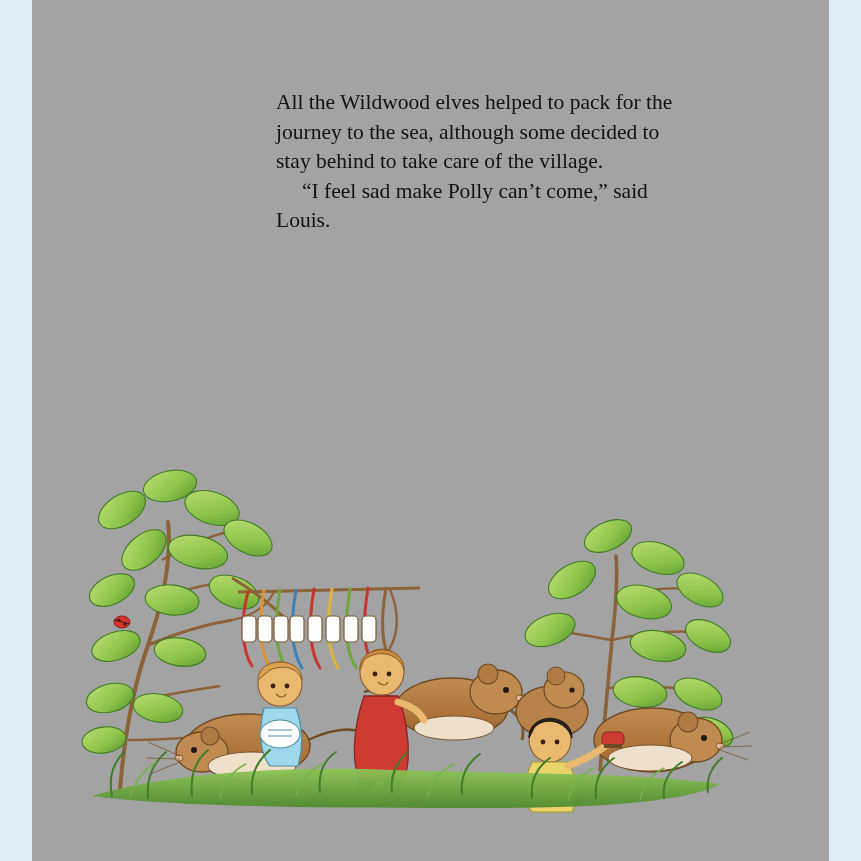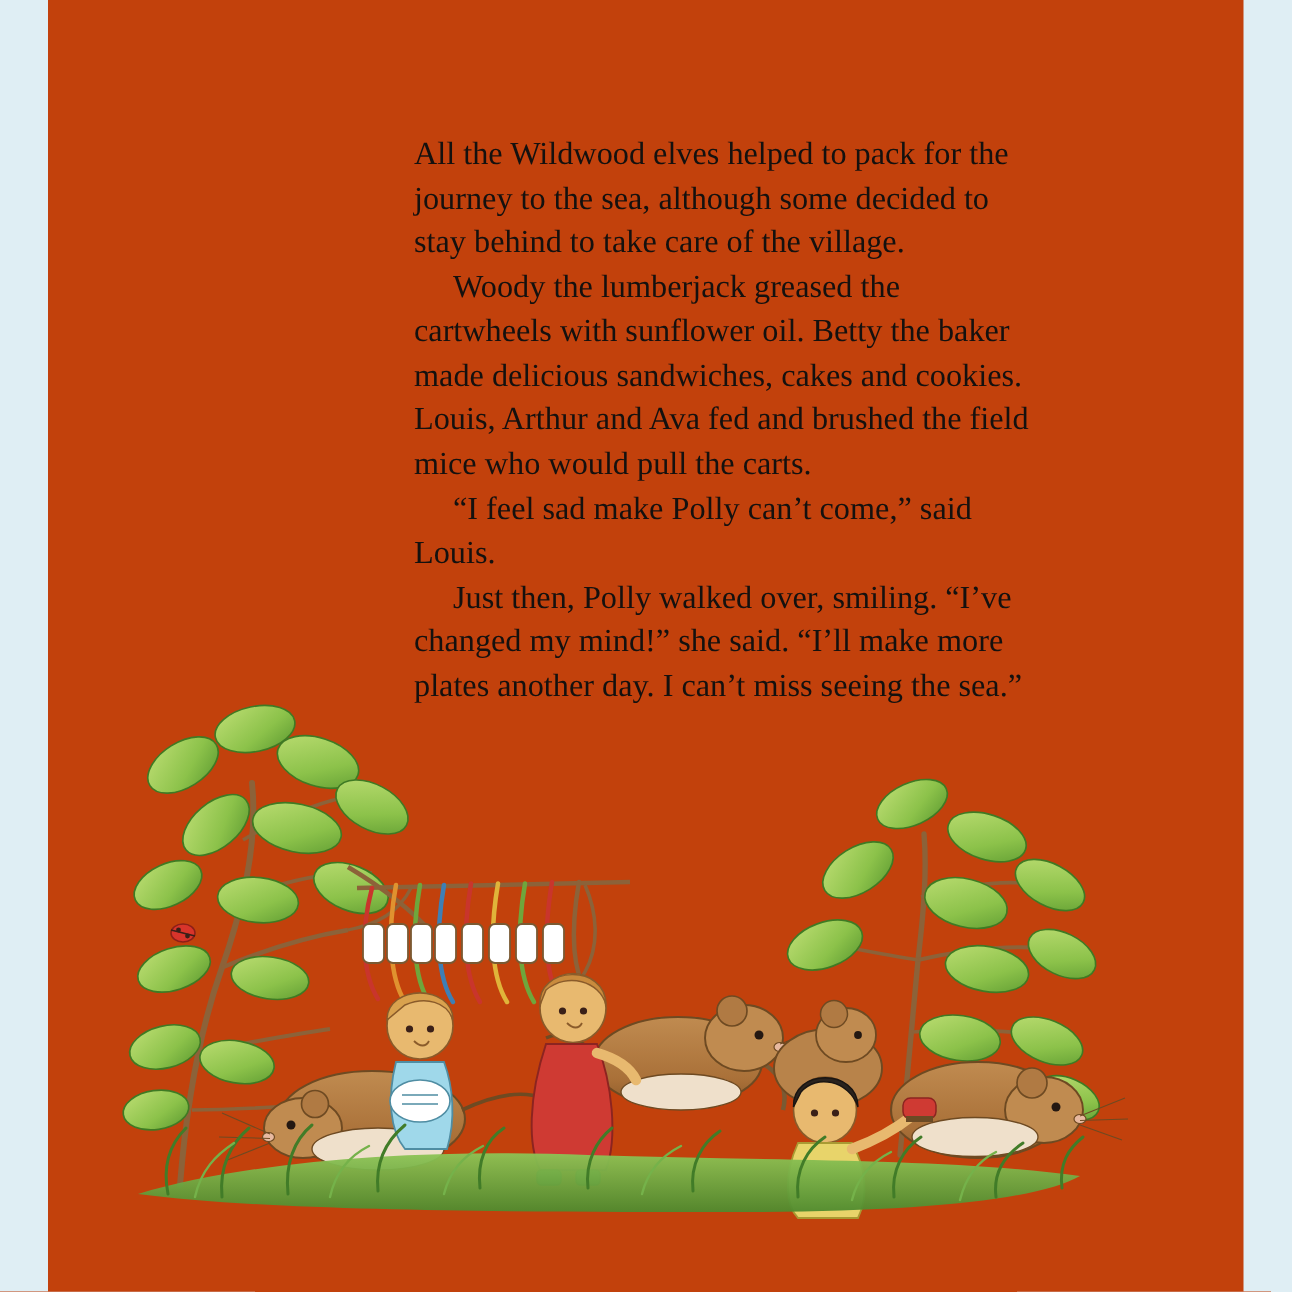--- a/index.html
+++ b/index.html
@@ -12,21 +12,21 @@
     background: #dfeef4;
     font-family: "Liberation Serif", serif;
     overflow: hidden;
   }
   .page {
     position: absolute;
     left: 32px;
     top: 0;
     width: 797px;
     height: 861px;
-    background: #c2410c;
+    background: #a3a3a3;
   }
   .text-block {
     position: absolute;
     left: 244px;
     top: 88px;
     width: 420px;
     font-size: 21.5px;
     line-height: 1.375;
     color: #14110f;
     text-align: left;
@@ -49,23 +49,21 @@
     display: block;
   }
 </style>
 </head>
 <body>
 
 <div class="page">
 
   <div class="text-block">
     <p class="para">All the Wildwood elves helped to pack for the journey to the sea, although some decided to stay behind to take care of the village.</p>
-    <p class="para indent">Woody the lumberjack greased the cartwheels with sunflower oil. Betty the baker made delicious sandwiches, cakes and cookies. Louis, Arthur and Ava fed and brushed the field mice who would pull the carts.</p>
     <p class="para indent">“I feel sad make Polly can’t come,” said Louis.</p>
-    <p class="para indent">Just then, Polly walked over, smiling. “I’ve changed my mind!” she said. “I’ll make more plates another day. I can’t miss seeing the sea.”</p>
   </div>
 
   <div class="illustration">
     <svg width="700" height="390" viewBox="0 0 700 390" xmlns="http://www.w3.org/2000/svg">
 
       <defs>
         <linearGradient id="leafGrad" x1="0" y1="0" x2="1" y2="1">
           <stop offset="0%" stop-color="#bede74"></stop>
           <stop offset="60%" stop-color="#8cc24a"></stop>
           <stop offset="100%" stop-color="#5d9a31"></stop>

